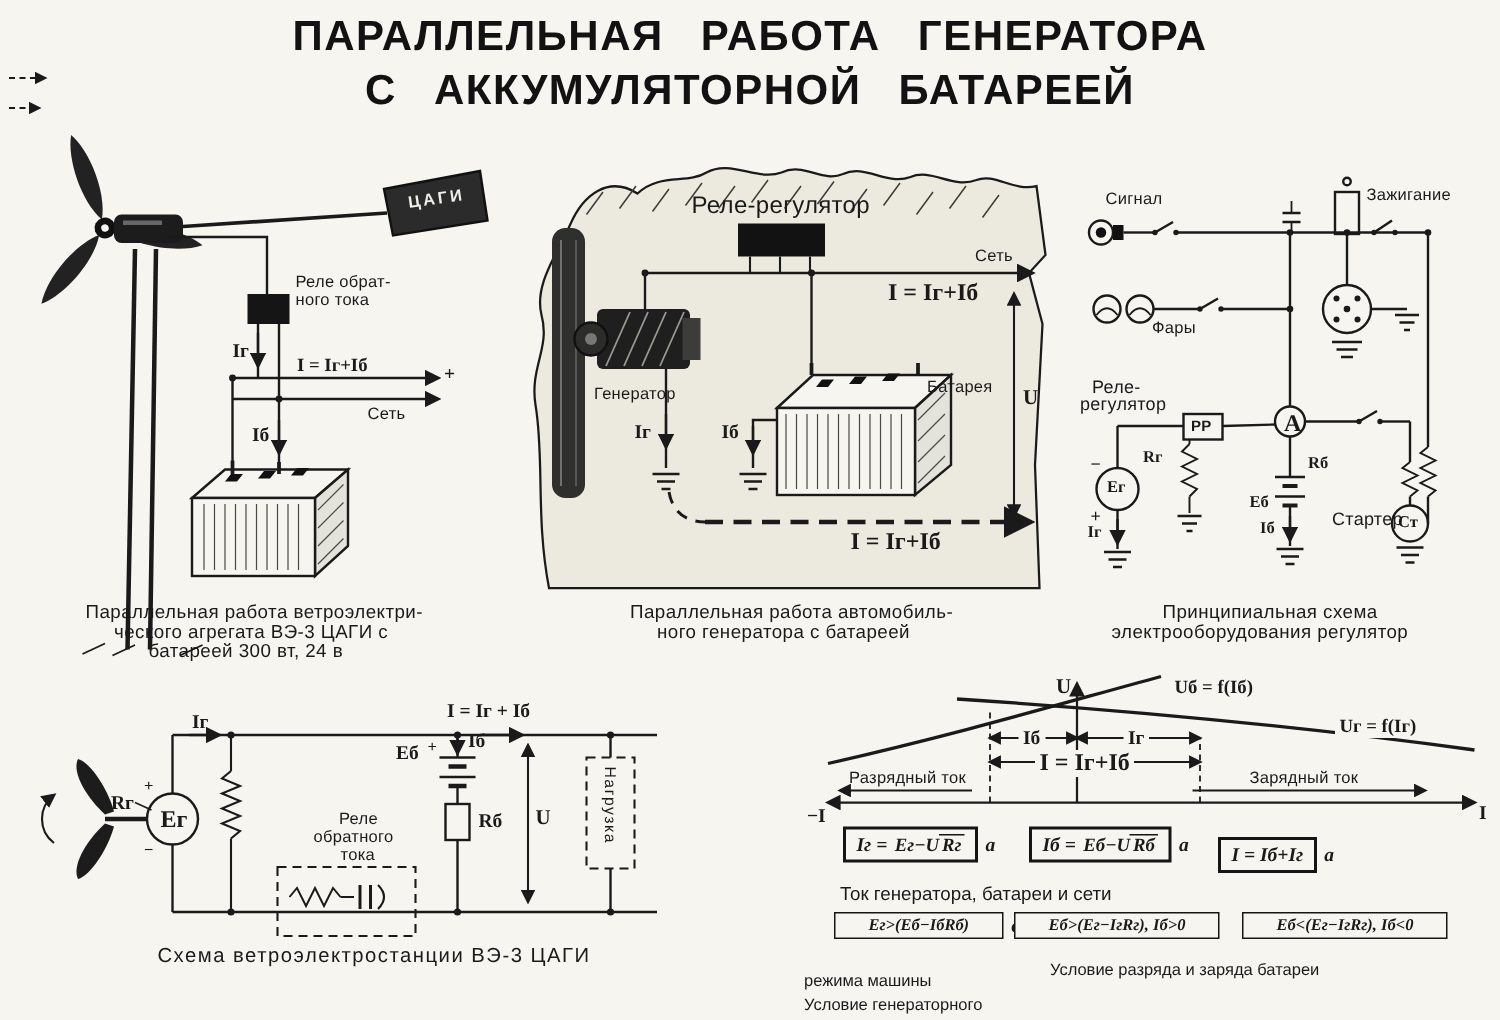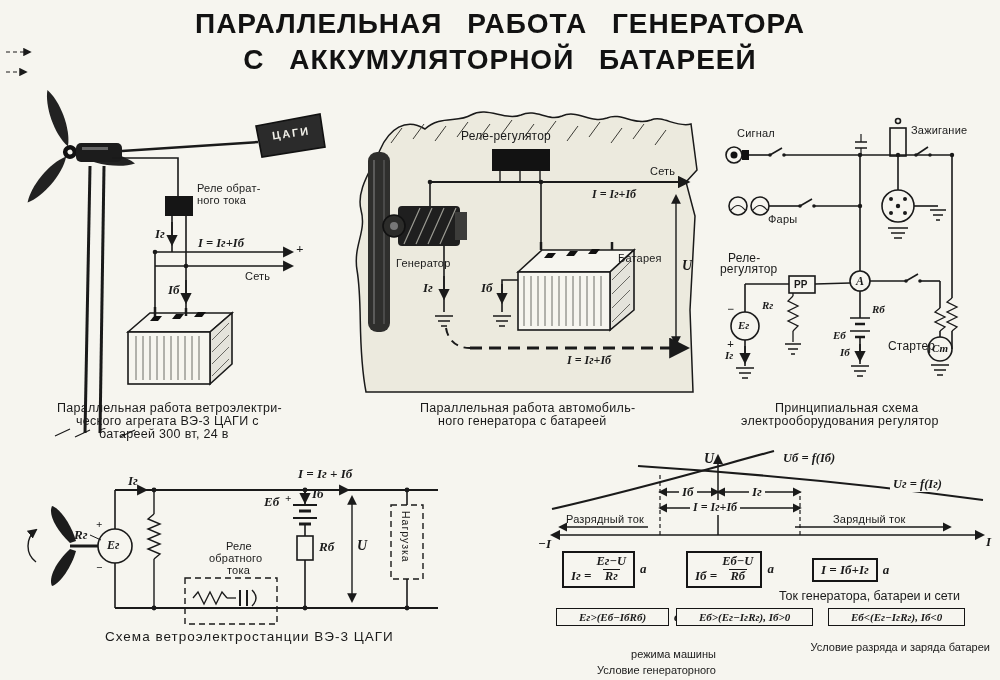--- a/index.html
+++ b/index.html
@@ -3,38 +3,38 @@
 <meta charset="utf-8">
 <style>
   *{margin:0;padding:0;box-sizing:border-box}
   html,body{width:1000px;height:680px}
   body{position:relative;overflow:hidden;background:#f6f5ef;color:#1a1a1a;
        font-family:"Liberation Sans",sans-serif}
   #art{position:absolute;left:0;top:0}
   .title-line{position:absolute;width:100%;text-align:center;font-weight:bold;
        font-size:28px;letter-spacing:1px;word-spacing:16px;color:#121212;white-space:nowrap}
   .lbl{position:absolute;font-size:11px;letter-spacing:.2px;white-space:nowrap}
-  .math{position:absolute;font-family:"Liberation Serif",serif;font-style:italic;
+  .math{position:absolute;font-family:"Liberation Serif",serif;
        font-weight:bold;font-size:13px;white-space:nowrap}
   .cap{position:absolute;font-size:12.5px;letter-spacing:.3px;white-space:nowrap}
-  .capc{position:absolute;text-align:right;font-size:12.5px;white-space:nowrap}
+  .capc{position:absolute;text-align:left;font-size:12.5px;white-space:nowrap}
   .bg{background:#f6f5ef;padding:0 3px}
   .white{color:#f0efe8;font-weight:bold;letter-spacing:2px;font-size:11px}
   .rot{transform:rotate(-8deg)}
   .vert{writing-mode:vertical-rl;font-size:10.5px;letter-spacing:1px}
   .fbox{position:absolute;display:flex;align-items:center;gap:5px}
   .box{border:2px solid #151515;padding:2px 7px;display:inline-flex;align-items:flex-end;
        background:#f6f5ef;font-family:"Liberation Serif",serif;font-style:italic;
        font-weight:bold;font-size:13px;white-space:nowrap}
   .box.small{font-size:11px;padding:2px 22px;border-width:1.8px}
-  .frac{display:inline-flex;flex-direction:column;align-items:center;line-height:1.1;
+  .frac{display:inline-flex;flex-direction:row;align-items:center;line-height:1.1;
        margin-left:5px;font-size:12.5px}
   .frac .den{border-top:1.5px solid #151515;padding:0 2px}
   .unit{font-family:"Liberation Serif",serif;font-style:italic;font-weight:bold;font-size:13px}
-  .s10{font-size:12px}.s12{font-size:12px}.s125{font-size:12.5px}.s14{font-size:14px}.s11{font-size:11px}
+  .s10{font-size:12px}.s12{font-size:16px}.s125{font-size:12.5px}.s14{font-size:14px}.s11{font-size:11px}
 </style>
 </head>
 <body>
 
 <svg id="art" width="1000" height="680" viewBox="0 0 1000 680">
   <defs>
     <marker id="ar" viewBox="0 0 10 10" refX="8" refY="5" markerWidth="7" markerHeight="7" orient="auto-start-reverse">
         <path d="M0,0L10,5L0,10z" fill="#1a1a1a"></path>
       </marker>
   </defs>

